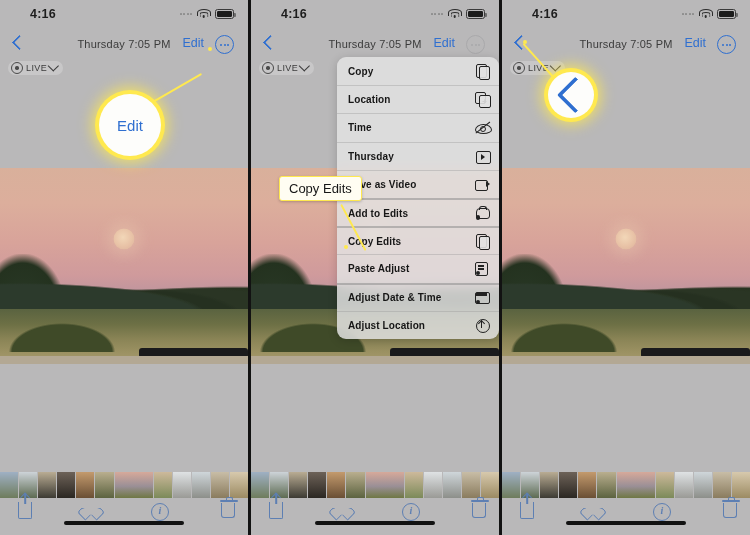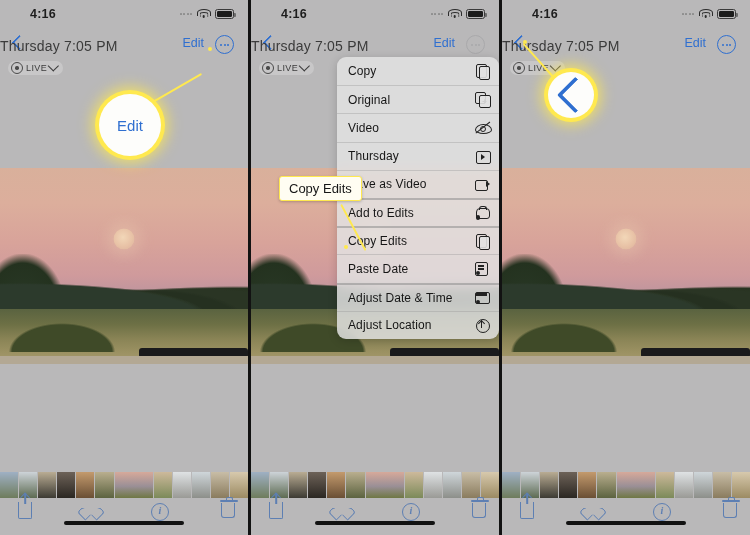--- a/index.html
+++ b/index.html
@@ -20,21 +20,21 @@
   .wifi span.b{width:7px;height:3.5px;top:3px;}
   .wifi span.c{width:2.6px;height:2.6px;top:6.4px;border:none;background:#2b2b2b;border-radius:50%;}
   .batt{width:19px;height:10px;border:1.2px solid #3a3a3a;border-radius:2.5px;position:relative;padding:1px;box-sizing:border-box;}
   .batt::after{content:"";position:absolute;right:-3px;top:3px;width:1.6px;height:4px;background:#6d6d6d;border-radius:0 1px 1px 0;}
   .batt i{display:block;width:100%;height:100%;background:#1b1b1b;border-radius:1.2px;}
 
   
   .navbar{position:relative;height:28px;width:100%;}
   .nav-back{position:absolute;left:8px;top:0px;width:22px;height:26px;cursor:pointer;}
   .nav-back::before{content:"";position:absolute;left:6px;top:7px;width:9px;height:9px;border-left:2.6px solid #2f6fd0;border-bottom:2.6px solid #2f6fd0;transform:rotate(45deg);border-radius:1px;}
-  .nav-title{position:absolute;left:0;right:0;top:8px;font-size:14px;color:#3b3b3b;letter-spacing:.2px;}
+  .nav-title{position:absolute;left:0;right:0;top:8px;text-align:center;font-size:11px;color:#3b3b3b;letter-spacing:.2px;}
   .nav-edit{position:absolute;right:44px;top:6px;font-size:12.5px;color:#2f6fd0;cursor:pointer;}
   .nav-more{position:absolute;right:14px;top:5px;width:17px;height:17px;border:1.3px solid #2f6fd0;border-radius:50%;display:flex;align-items:center;justify-content:center;gap:1.6px;}
   .nav-more i{width:2px;height:2px;background:#2f6fd0;border-radius:50%;display:block;}
   .nav-more.dim{border-color:#a9a9ab;}
   .nav-more.dim i{background:#a9a9ab;}
 
   
   .livebar{position:relative;height:22px;}
   .live{position:absolute;left:8px;top:3px;display:flex;align-items:center;gap:3px;background:rgba(255,255,255,.22);padding:1px 5px 1px 3px;border-radius:9px;}
   .live-ring{width:10px;height:10px;border-radius:50%;border:1.4px solid #4a4a4a;display:flex;align-items:center;justify-content:center;}
@@ -80,21 +80,21 @@
   .ic-trash::before{content:"";position:absolute;left:-2.5px;top:-3px;width:18px;height:1.6px;background:#5d7fb3;border-radius:1px;}
   .ic-trash::after{content:"";position:absolute;left:4px;top:-6px;width:5px;height:3px;border:1.5px solid #5d7fb3;border-bottom:none;border-radius:2px 2px 0 0;}
   .homebar{position:absolute;left:50%;transform:translateX(-50%);bottom:10px;width:120px;height:4px;border-radius:2px;background:#111;}
 
   
   .ctxmenu{position:absolute;left:86px;top:57px;width:162px;border-radius:9px;overflow:hidden;
      background:rgba(226,226,226,.84);backdrop-filter:blur(6px);box-shadow:0 2px 10px rgba(0,0,0,.18);}
   .ctxrow{position:relative;height:28.2px;display:flex;align-items:center;justify-content:space-between;padding:0 9px 0 11px;box-sizing:border-box;}
   .ctxrow+.ctxrow{border-top:1px solid rgba(150,150,150,.38);}
   .ctxrow.sep{border-top:2.5px solid rgba(140,140,140,.55);}
-  .ctxlabel{font-size:12px;color:#161616;letter-spacing:.1px;}
+  .ctxlabel{font-size:10px;color:#161616;letter-spacing:.1px;font-weight:bold;}
   .ctxicon{width:15px;height:15px;position:relative;flex:0 0 auto;}
 
   
   .g-copy::before{content:"";position:absolute;left:1px;top:0;width:9px;height:12px;border:1.3px solid #222;border-radius:2px;}
   .g-copy::after{content:"";position:absolute;left:4px;top:2.5px;width:9px;height:12px;border:1.3px solid #222;border-radius:2px;background:rgba(226,226,226,.9);}
   .g-dup::before{content:"";position:absolute;left:0;top:0;width:9px;height:10px;border:1.3px solid #222;border-radius:2px;}
   .g-dup::after{content:"";position:absolute;left:3.5px;top:3px;width:10px;height:11px;border:1.3px solid #222;border-radius:2px;background:rgba(226,226,226,.9);}
   .g-dupplus{position:absolute;left:7px;top:6.5px;font-size:8px;line-height:6px;color:#222;font-weight:bold;}
   .g-hide::before{content:"";position:absolute;left:0;top:4px;width:15px;height:8px;border:1.3px solid #222;border-radius:50%/60% 60% 40% 40%;}
   .g-hide::after{content:"";position:absolute;left:5.3px;top:6px;width:4px;height:4px;border:1.3px solid #222;border-radius:50%;}
@@ -300,27 +300,27 @@
         </div>
     </div>
     <div class="homebar"></div>
 
     <div class="ctxmenu">
       <div class="ctxrow">
         <span class="ctxlabel">Copy</span>
         <span class="ctxicon g-copy"></span>
       </div>
       <div class="ctxrow">
-        <span class="ctxlabel">Original</span>
+        <span class="ctxlabel">Location</span>
         <span class="ctxicon g-dup">
             <i class="g-dupplus">+</i>
           </span>
       </div>
       <div class="ctxrow">
-        <span class="ctxlabel">Video</span>
+        <span class="ctxlabel">Time</span>
         <span class="ctxicon g-hide">
             <i class="g-slash"></i>
           </span>
       </div>
       <div class="ctxrow">
         <span class="ctxlabel">Thursday</span>
         <span class="ctxicon g-slide"></span>
       </div>
       <div class="ctxrow">
         <span class="ctxlabel">Save as Video</span>
@@ -330,21 +330,21 @@
         <span class="ctxlabel">Add to Edits</span>
         <span class="ctxicon g-album">
             <i class="g-dot"></i>
           </span>
       </div>
       <div class="ctxrow sep">
         <span class="ctxlabel">Copy Edits</span>
         <span class="ctxicon g-copy"></span>
       </div>
       <div class="ctxrow">
-        <span class="ctxlabel">Paste Date</span>
+        <span class="ctxlabel">Paste Adjust</span>
         <span class="ctxicon g-paste">
             <i class="g-lines"></i>
             <i class="g-dot"></i>
           </span>
       </div>
       <div class="ctxrow sep">
         <span class="ctxlabel">Adjust Date &amp; Time</span>
         <span class="ctxicon g-cal">
             <i class="g-calbar"></i>
             <i class="g-dot"></i>

